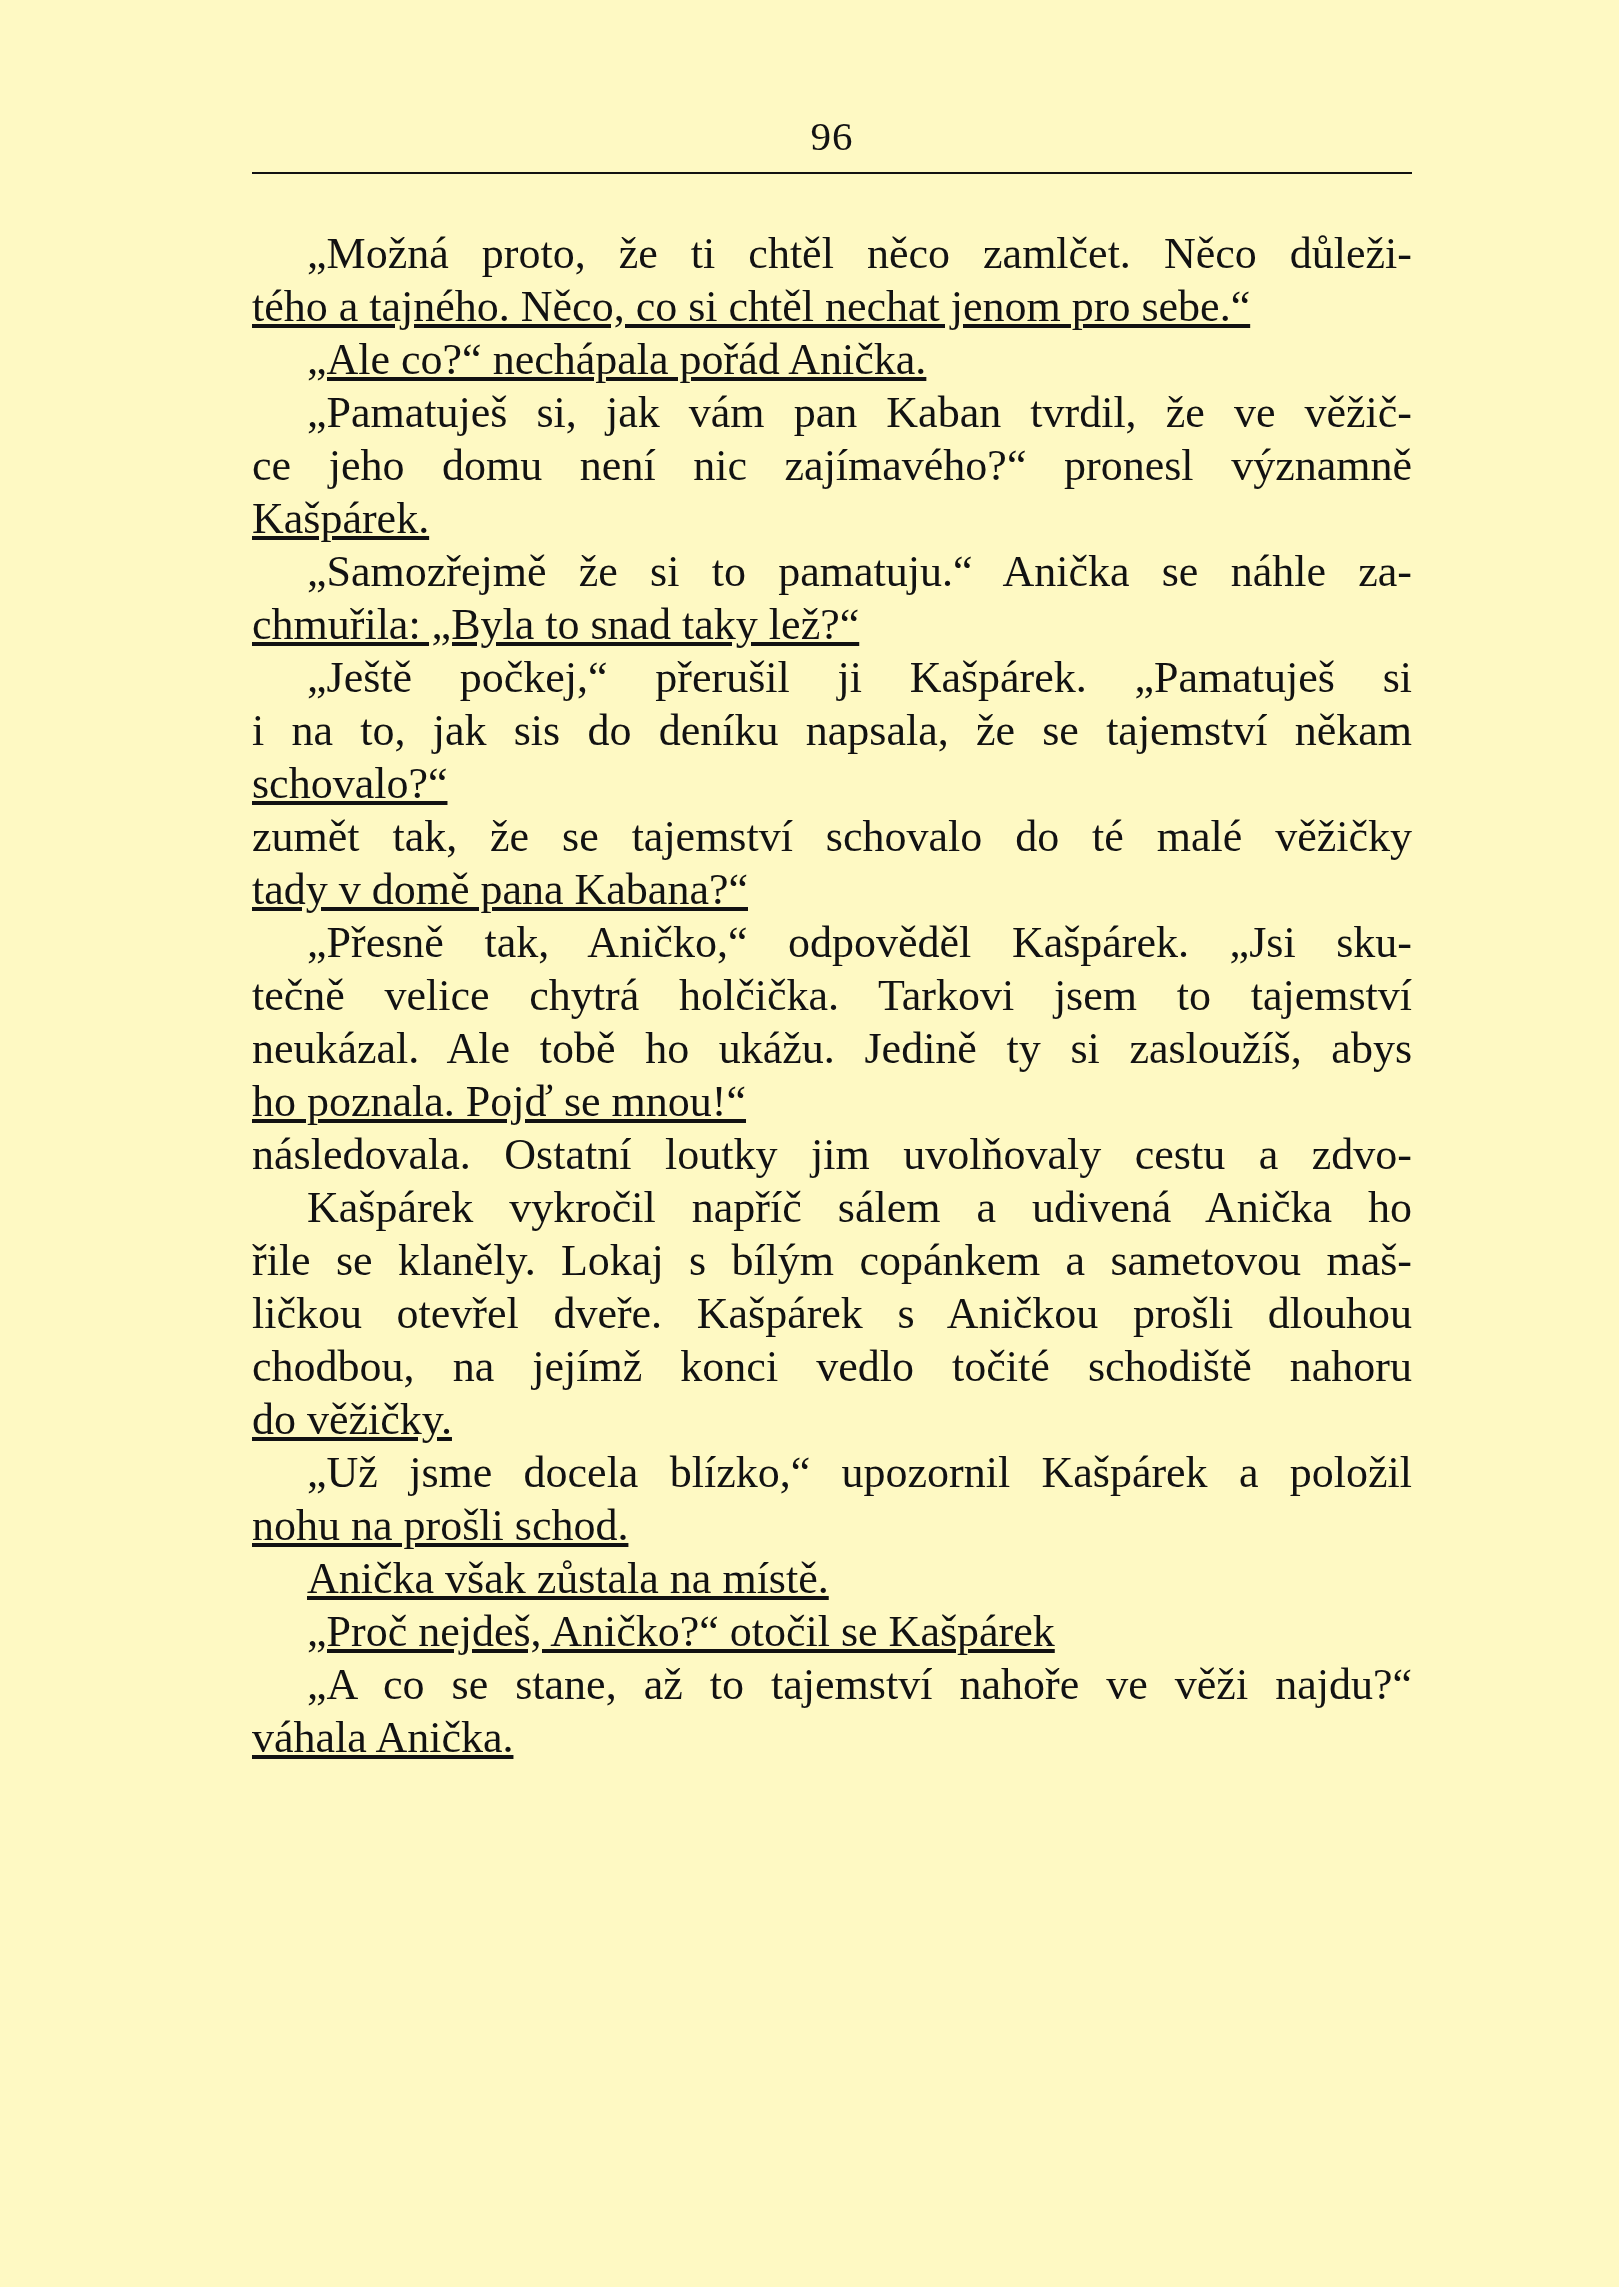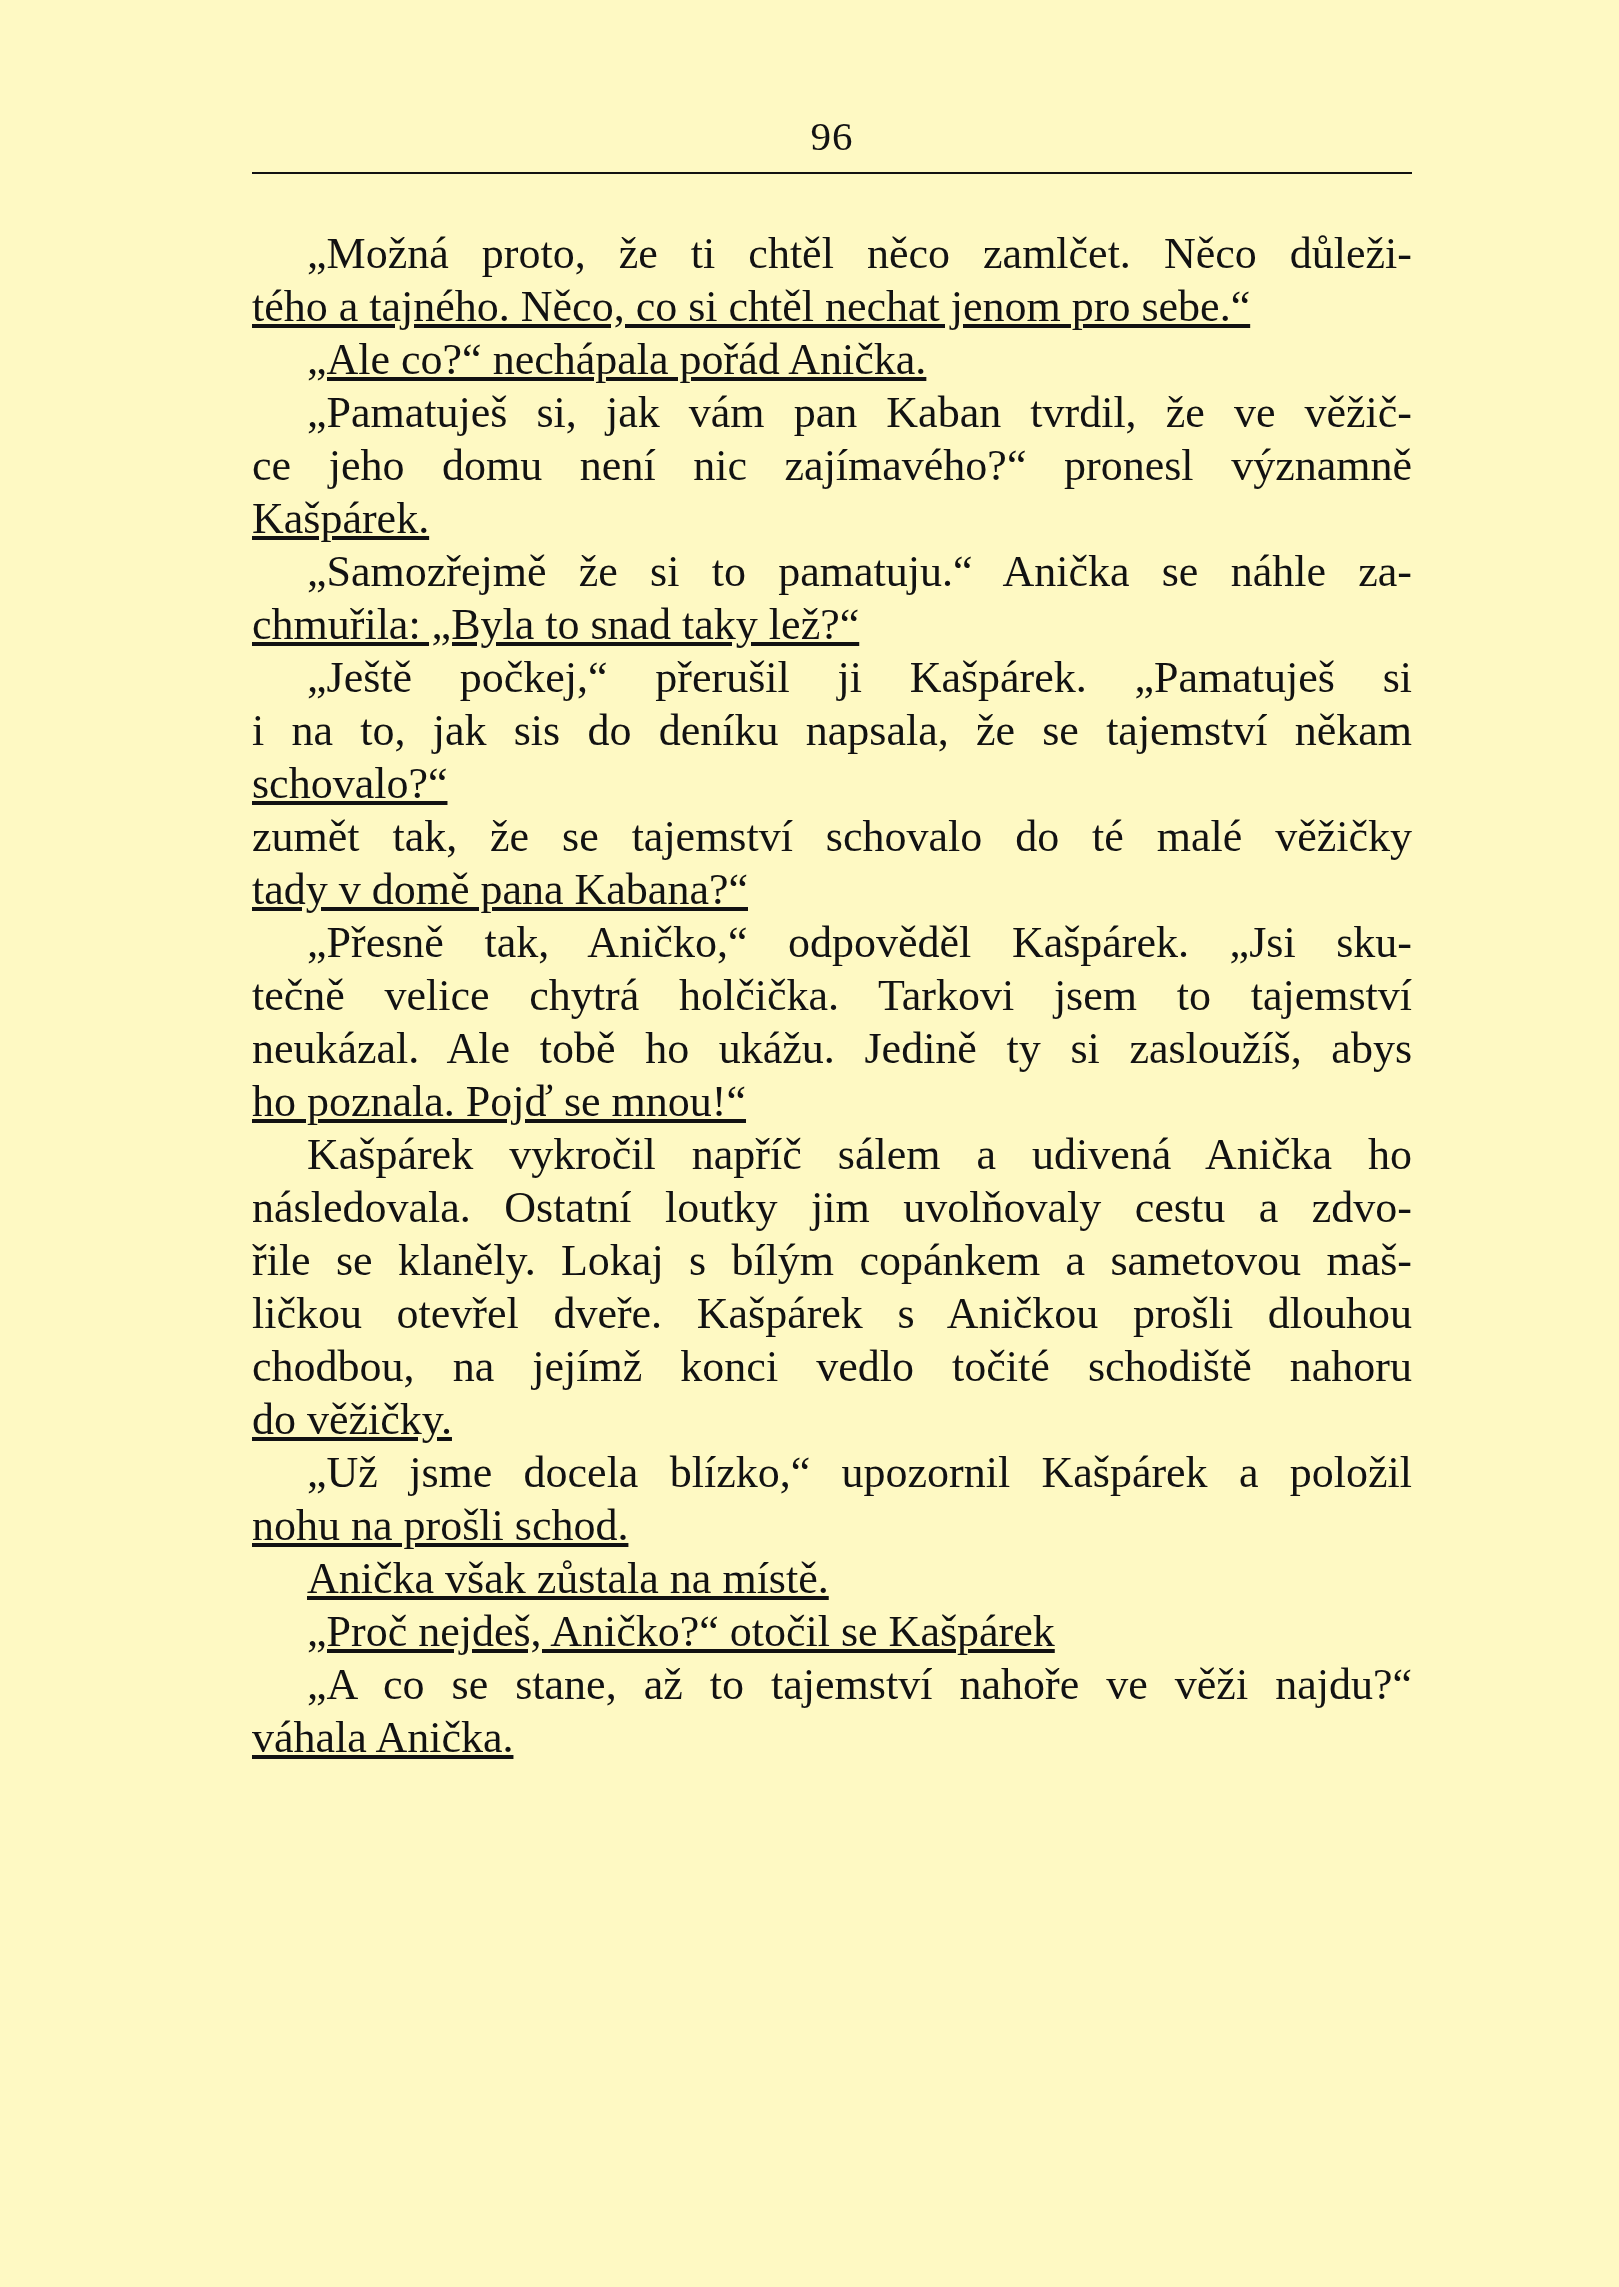--- a/index.html
+++ b/index.html
@@ -101,22 +101,22 @@
       </div>
 
       <div class="paragraph">
         <div class="line indent">„Přesně tak, Aničko,“ odpověděl Kašpárek. „Jsi sku-</div>
         <div class="line">tečně velice chytrá holčička. Tarkovi jsem to tajemství</div>
         <div class="line">neukázal. Ale tobě ho ukážu. Jedině ty si zasloužíš, abys</div>
         <div class="line end">ho poznala. Pojď se mnou!“</div>
       </div>
 
       <div class="paragraph">
+        <div class="line">následovala. Ostatní loutky jim uvolňovaly cestu a zdvo-</div>
         <div class="line indent">Kašpárek vykročil napříč sálem a udivená Anička ho</div>
-        <div class="line">následovala. Ostatní loutky jim uvolňovaly cestu a zdvo-</div>
         <div class="line">řile se klaněly. Lokaj s bílým copánkem a sametovou maš-</div>
         <div class="line">ličkou otevřel dveře. Kašpárek s Aničkou prošli dlouhou</div>
         <div class="line">chodbou, na jejímž konci vedlo točité schodiště nahoru</div>
         <div class="line end">do věžičky.</div>
       </div>
 
       <div class="paragraph">
         <div class="line indent">„Už jsme docela blízko,“ upozornil Kašpárek a položil</div>
         <div class="line end">nohu na prošli schod.</div>
       </div>

